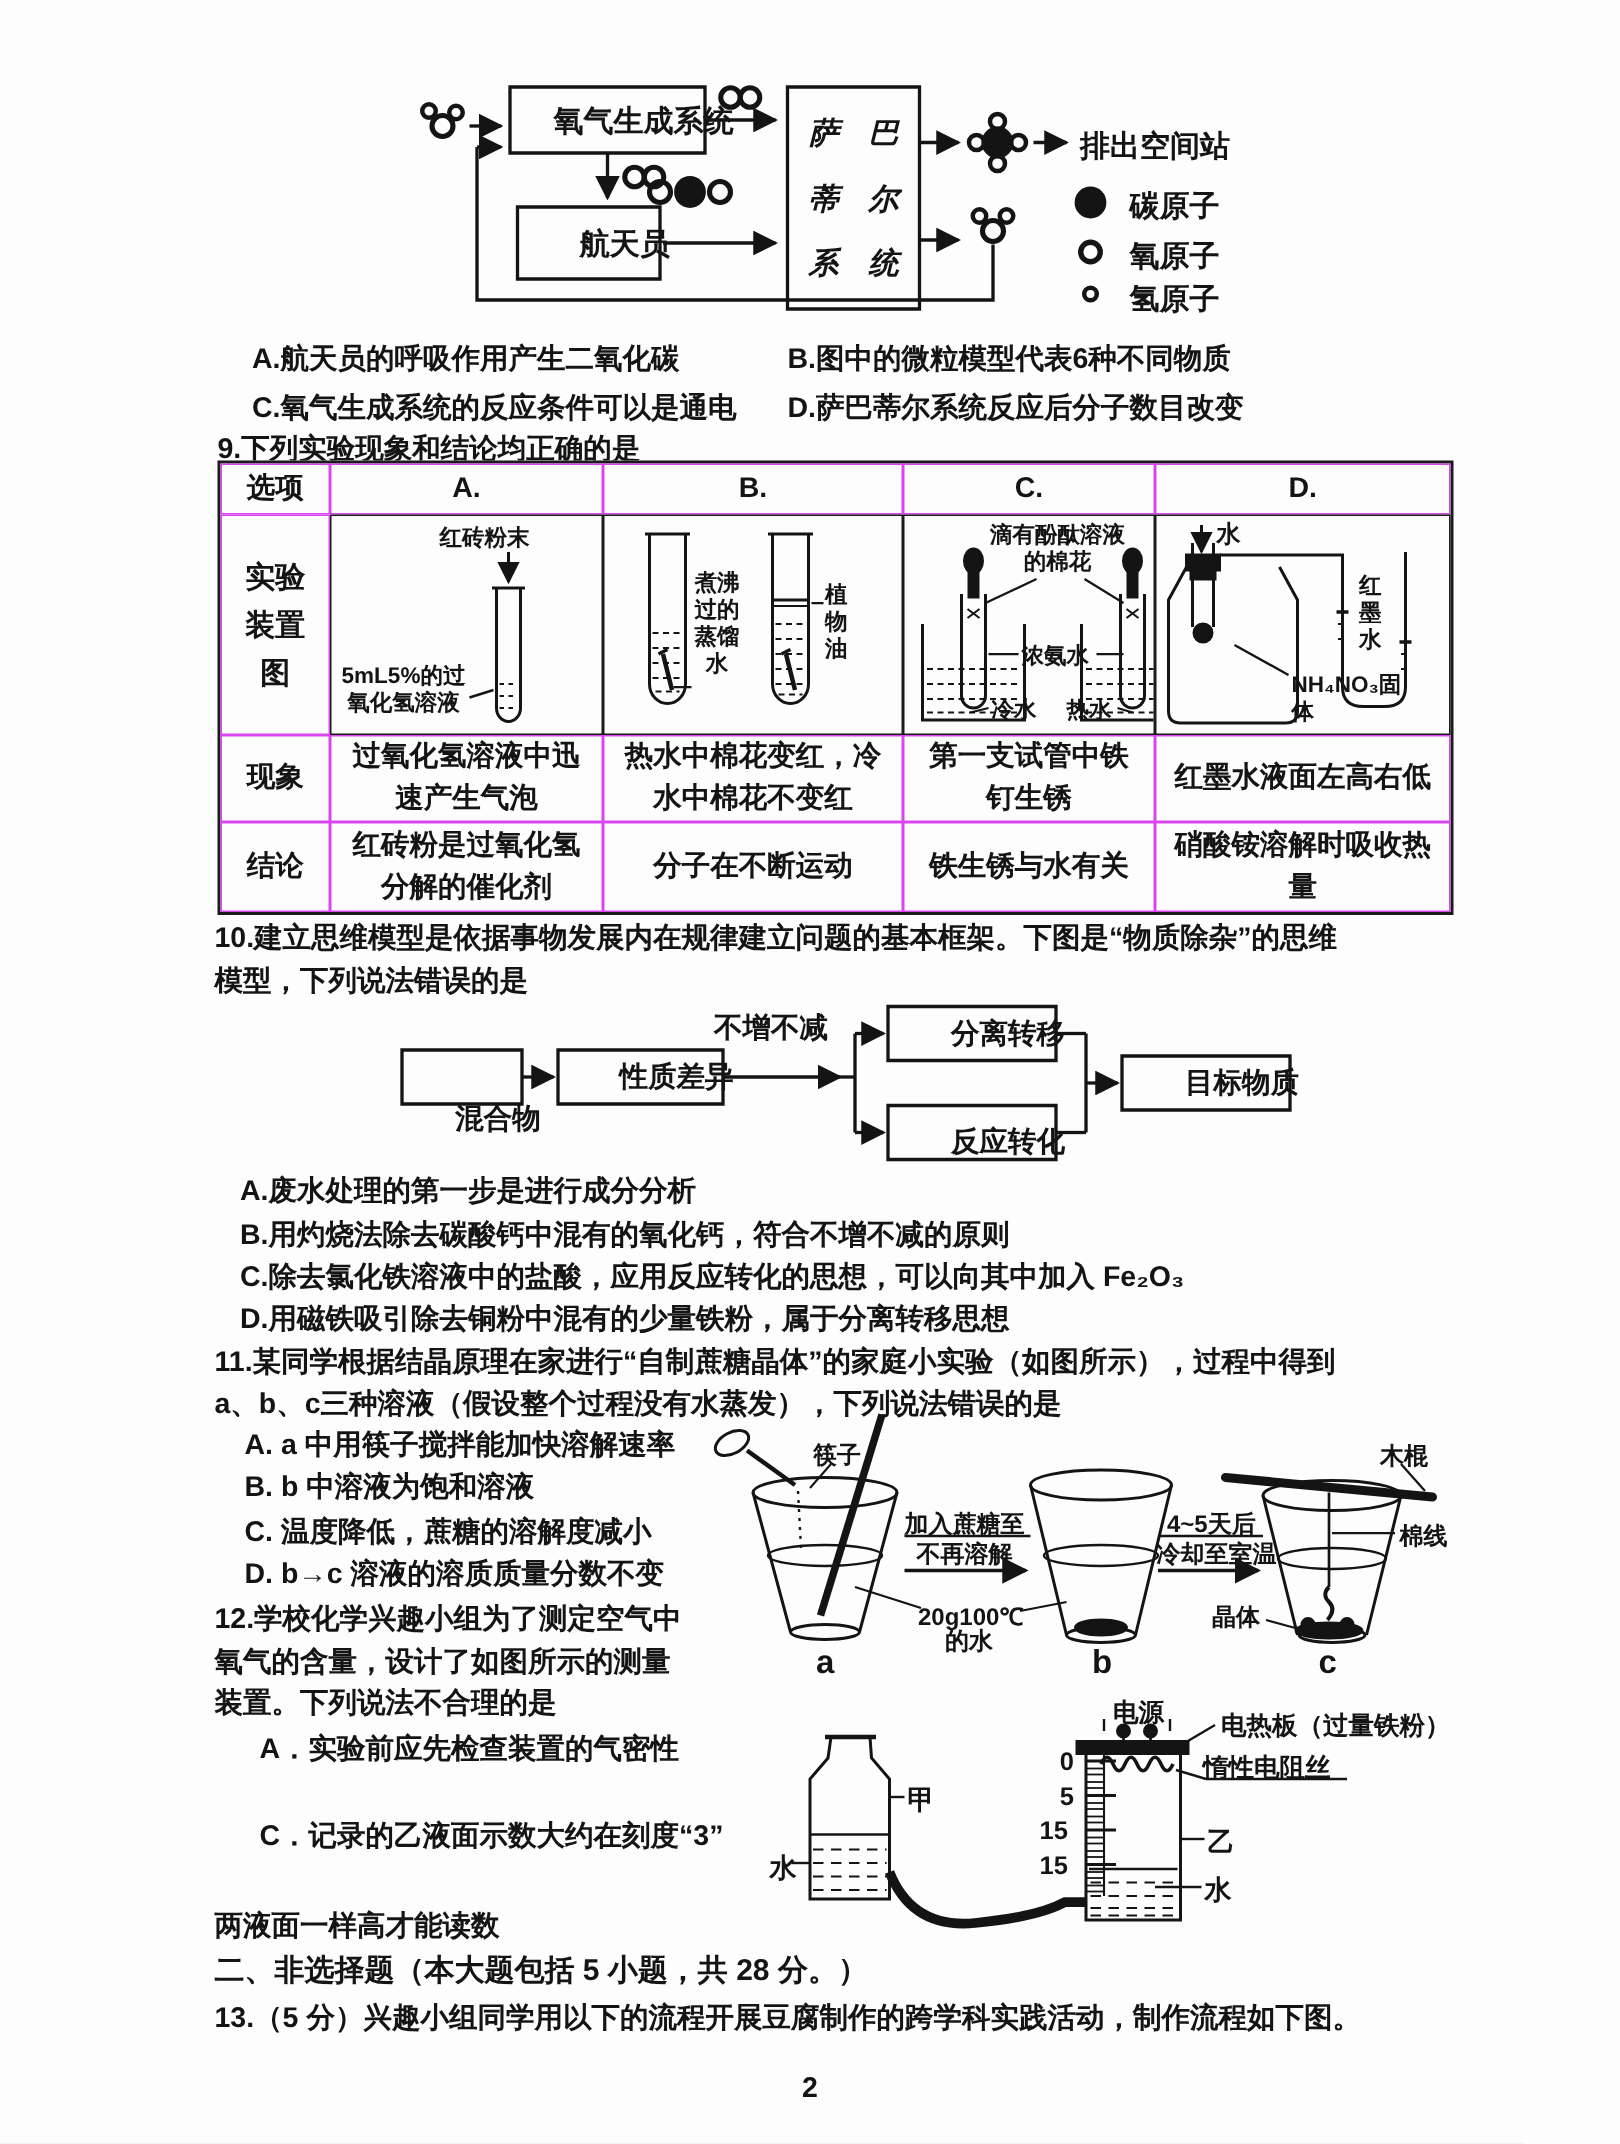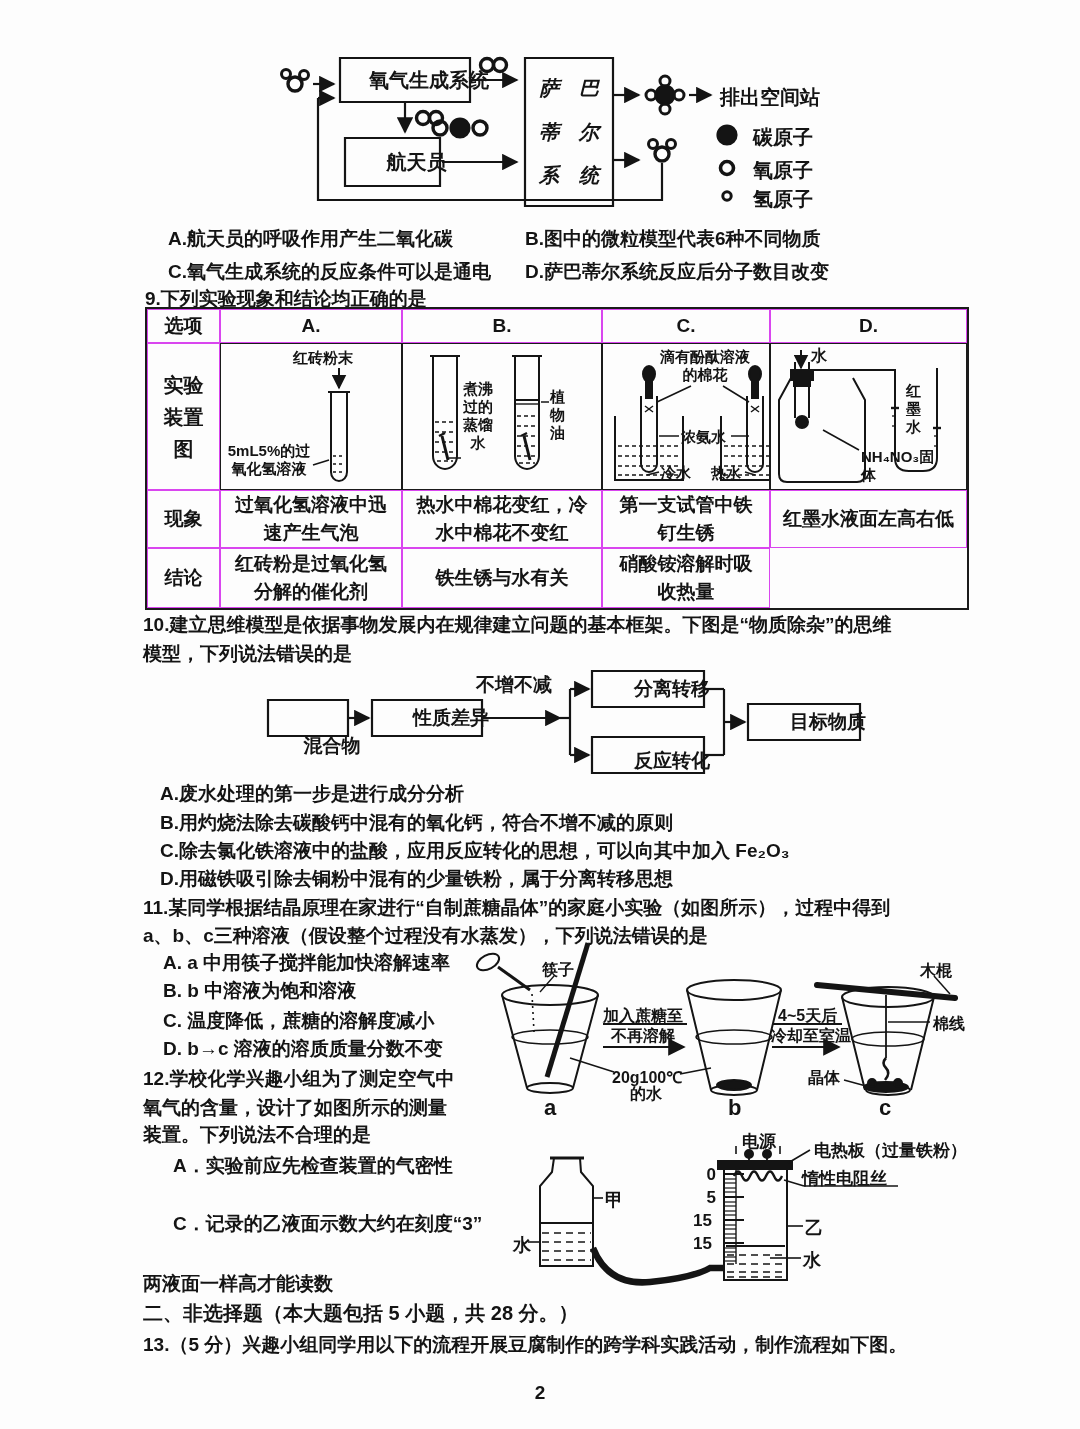--- a/index.html
+++ b/index.html
@@ -240,20 +240,21 @@
     </div>
 
     <div class="cell">现象</div>
     <div class="cell ph">过氧化氢溶液中迅速产生气泡</div>
     <div class="cell ph">热水中棉花变红，冷水中棉花不变红</div>
     <div class="cell ph">第一支试管中铁钉生锈</div>
     <div class="cell ph">红墨水液面左高右低</div>
 
     <div class="cell">结论</div>
     <div class="cell ph">红砖粉是过氧化氢分解的催化剂</div>
+    <div class="cell ph">分子在不断运动</div>
     <div class="cell ph">铁生锈与水有关</div>
     <div class="cell ph">硝酸铵溶解时吸收热量</div>
   </div>
 
   <div class="abs t" style="left:143px;top:612px">10.建立思维模型是依据事物发展内在规律建立问题的基本框架。下图是“物质除杂”的思维</div>
   <div class="abs t" style="left:143px;top:641px">模型，下列说法错误的是</div>
 
   <svg class="abs" style="left:238px;top:663px" width="620" height="112" viewBox="0 0 620 112">
     <defs>
       <marker id="a2" viewBox="0 0 10 10" refX="9" refY="5" markerWidth="7.5" markerHeight="7.5" orient="auto-start-reverse">

